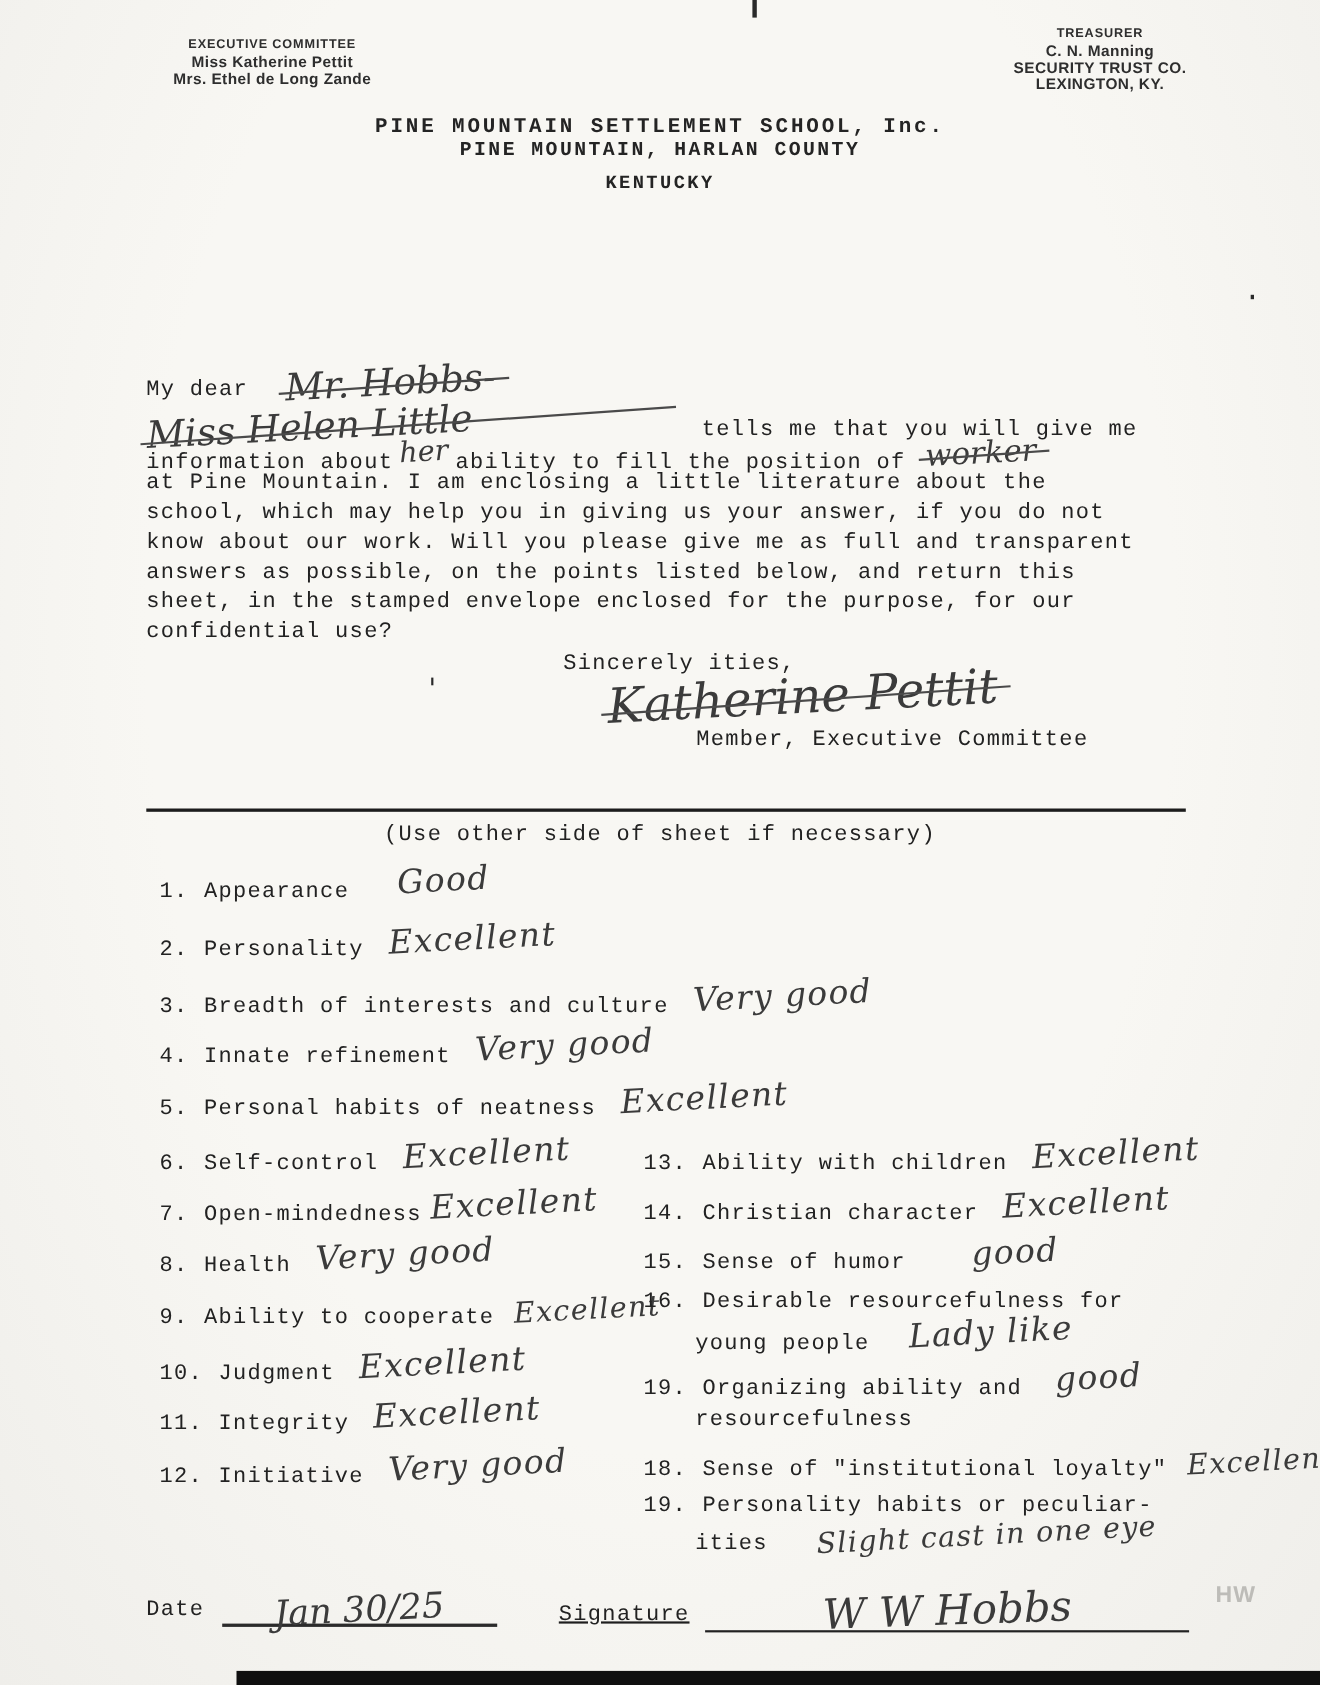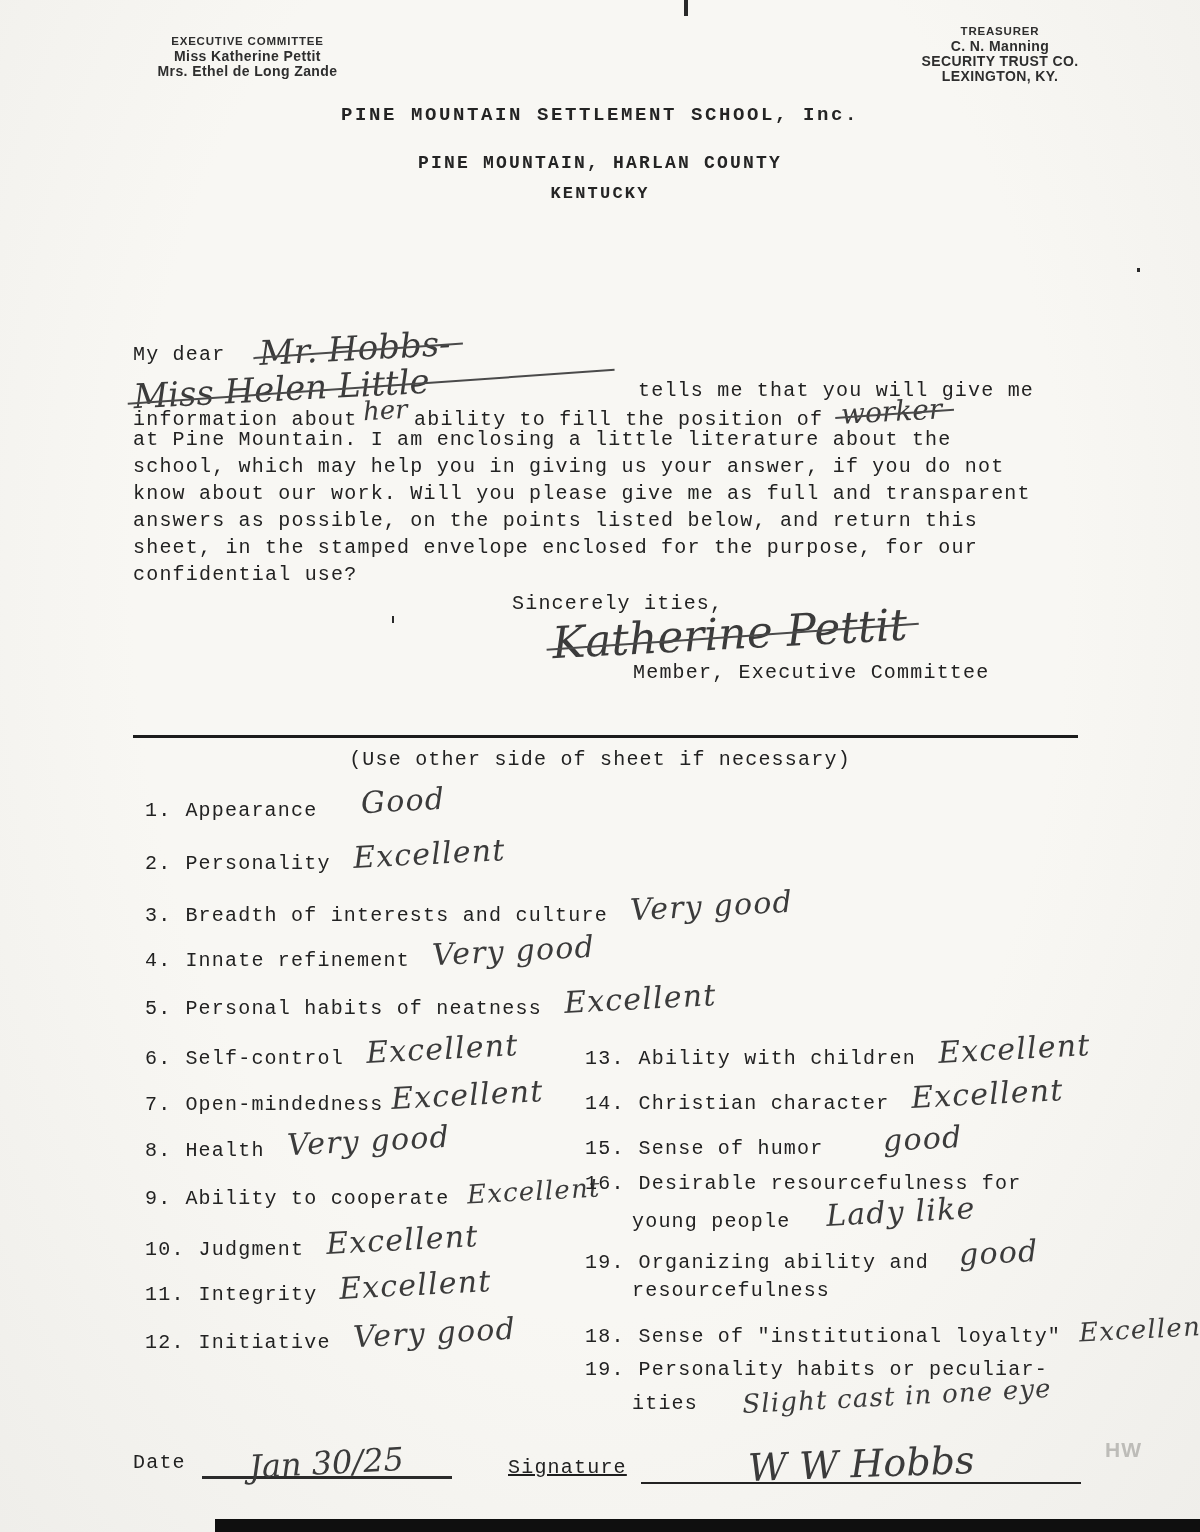--- a/index.html
+++ b/index.html
@@ -27,21 +27,21 @@
   .hw-strike::after{
     content:""; position:absolute; left:-6px; right:-12px; top:55%;
     height:2px; background:#4a4a4a; transform:rotate(-1deg);
   }
   .abs { position:absolute; }
   .lh-block { line-height:15px; color:#2e2e2e; }
   .lh-title { font-family:"Liberation Sans", sans-serif; font-size:11.5px; font-weight:700; letter-spacing:0.8px; }
   .lh-line  { font-family:"Liberation Sans", sans-serif; font-size:14px; font-weight:700; letter-spacing:0.4px; }
   .school { width:100%; text-align:center; font-family:Liberation Mono, monospace; color:#242424; }
   .school-l1 { font-size:19px; font-weight:700; letter-spacing:2.6px; }
-  .school-l2 { font-size:18px; font-weight:700; letter-spacing:2.2px; margin-top:27px; }
+  .school-l2 { font-size:18px; font-weight:700; letter-spacing:2.2px; margin-top:1px; }
   .school-l3 { font-size:17px; font-weight:700; letter-spacing:2.2px; margin-top:11px; }
   .bodytext { white-space:pre-line; line-height:27px; }
   .item { position:absolute; white-space:nowrap; }
   .num { display:inline-block; margin-right:14px; }
   .answer { margin-left:22px; position:relative; top:-5px; font-size:30px; }
   .answer-sm { margin-left:18px; position:relative; top:-4px; font-size:26px; }
   .row2 { padding-left:47px; margin-top:4px; }
   .divider { border-top:3px solid #1c1c1c; }
   .note { width:100%; text-align:center; }
   .sig-hw { font-size:44px; }

